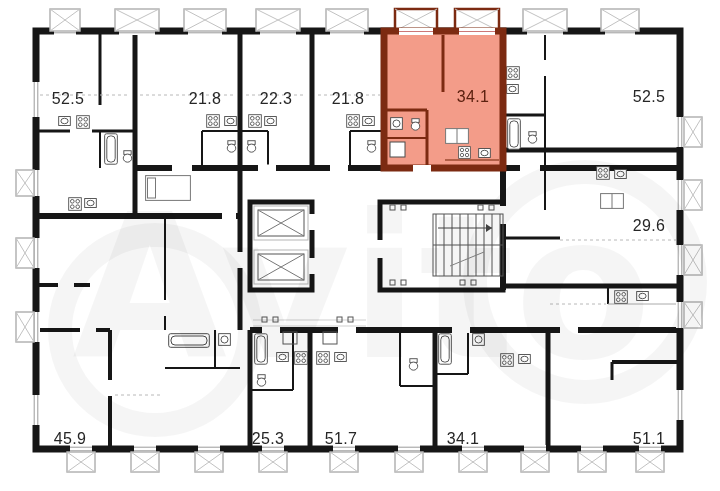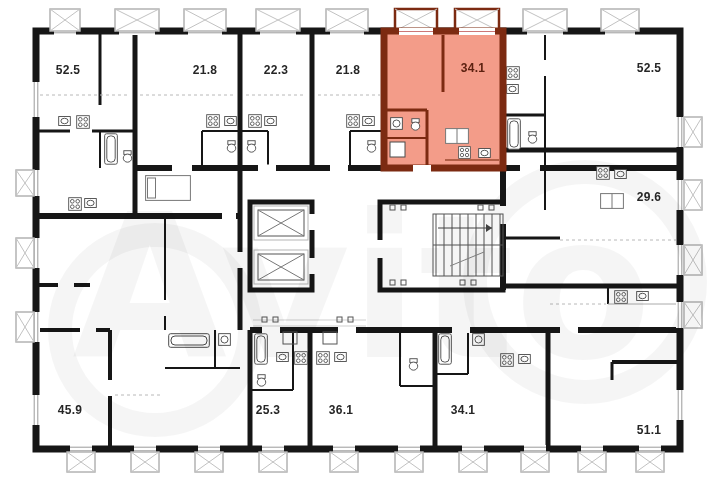--- a/index.html
+++ b/index.html
@@ -1,22 +1,22 @@
 <!DOCTYPE html>
 <html style="--wall: #161616; --hl-fill: #f39c89; --hl_fill: #f39c89; --hl-wall: #7c2a11; --hl_wall: #7c2a11; --hl-label: #5c2110; --hl_label: #5c2110; --label: #262626; --balcony-stroke: #b3b3b3; --balcony_stroke: #b3b3b3; --fixture: #4a4a4a;"><head>
 <meta charset="utf-8">
 <style>
   html,body{margin:0;padding:0;background:#fff;}
   .stage{position:relative;width:720px;height:491px;background:#fff;overflow:hidden;
          font-family:"Liberation Sans",sans-serif;}
   .stage svg{position:absolute;left:0;top:0;}
   #labels{position:absolute;left:0;top:0;width:720px;height:491px;pointer-events:none;}
   .area-label{position:absolute;transform:translate(-50%,-50%);
-      font-size:12px;font-weight:700;letter-spacing:.3px;color:#262626;
-      font-family:"Liberation Sans",sans-serif;white-space:nowrap;}
+      font-size:16px;font-weight:400;letter-spacing:.3px;color:#262626;
+      font-family:"Liberation Sans",sans-serif;white-space:nowrap;margin-top:29px;}
   .area-label.hl{color:var(--hl-label,#5c2110);}
   .wm-text{font-family:"DejaVu Sans",sans-serif;font-weight:bold;}
 </style>
 </head>
 <body>
 
 <div class="stage">
 <svg id="plan-svg" width="720" height="491" viewBox="0 0 720 491">
   <defs>
     <symbol id="sym-stove" viewBox="0 0 16 16">
@@ -492,17 +492,17 @@
 <div id="labels">
       <span class="area-label" style="left: 68px; top: 70px;">52.5</span>
       <span class="area-label" style="left: 205px; top: 70px;">21.8</span>
       <span class="area-label" style="left: 276px; top: 70px;">22.3</span>
       <span class="area-label" style="left: 348px; top: 70px;">21.8</span>
       <span class="area-label hl" style="left: 473px; top: 68px;">34.1</span>
       <span class="area-label" style="left: 649px; top: 68px;">52.5</span>
       <span class="area-label" style="left: 649px; top: 197px;">29.6</span>
       <span class="area-label" style="left: 70px; top: 410px;">45.9</span>
       <span class="area-label" style="left: 268px; top: 410px;">25.3</span>
-      <span class="area-label" style="left: 341px; top: 410px;">36.1</span>
+      <span class="area-label" style="left: 341px; top: 410px;">51.7</span>
       <span class="area-label" style="left: 463px; top: 410px;">34.1</span>
-      <span class="area-label" style="left: 649px; top: 430px;">51.1</span>
+      <span class="area-label" style="left: 649px; top: 410px;">51.1</span>
     </div>
 </div>
 
 </body></html>

